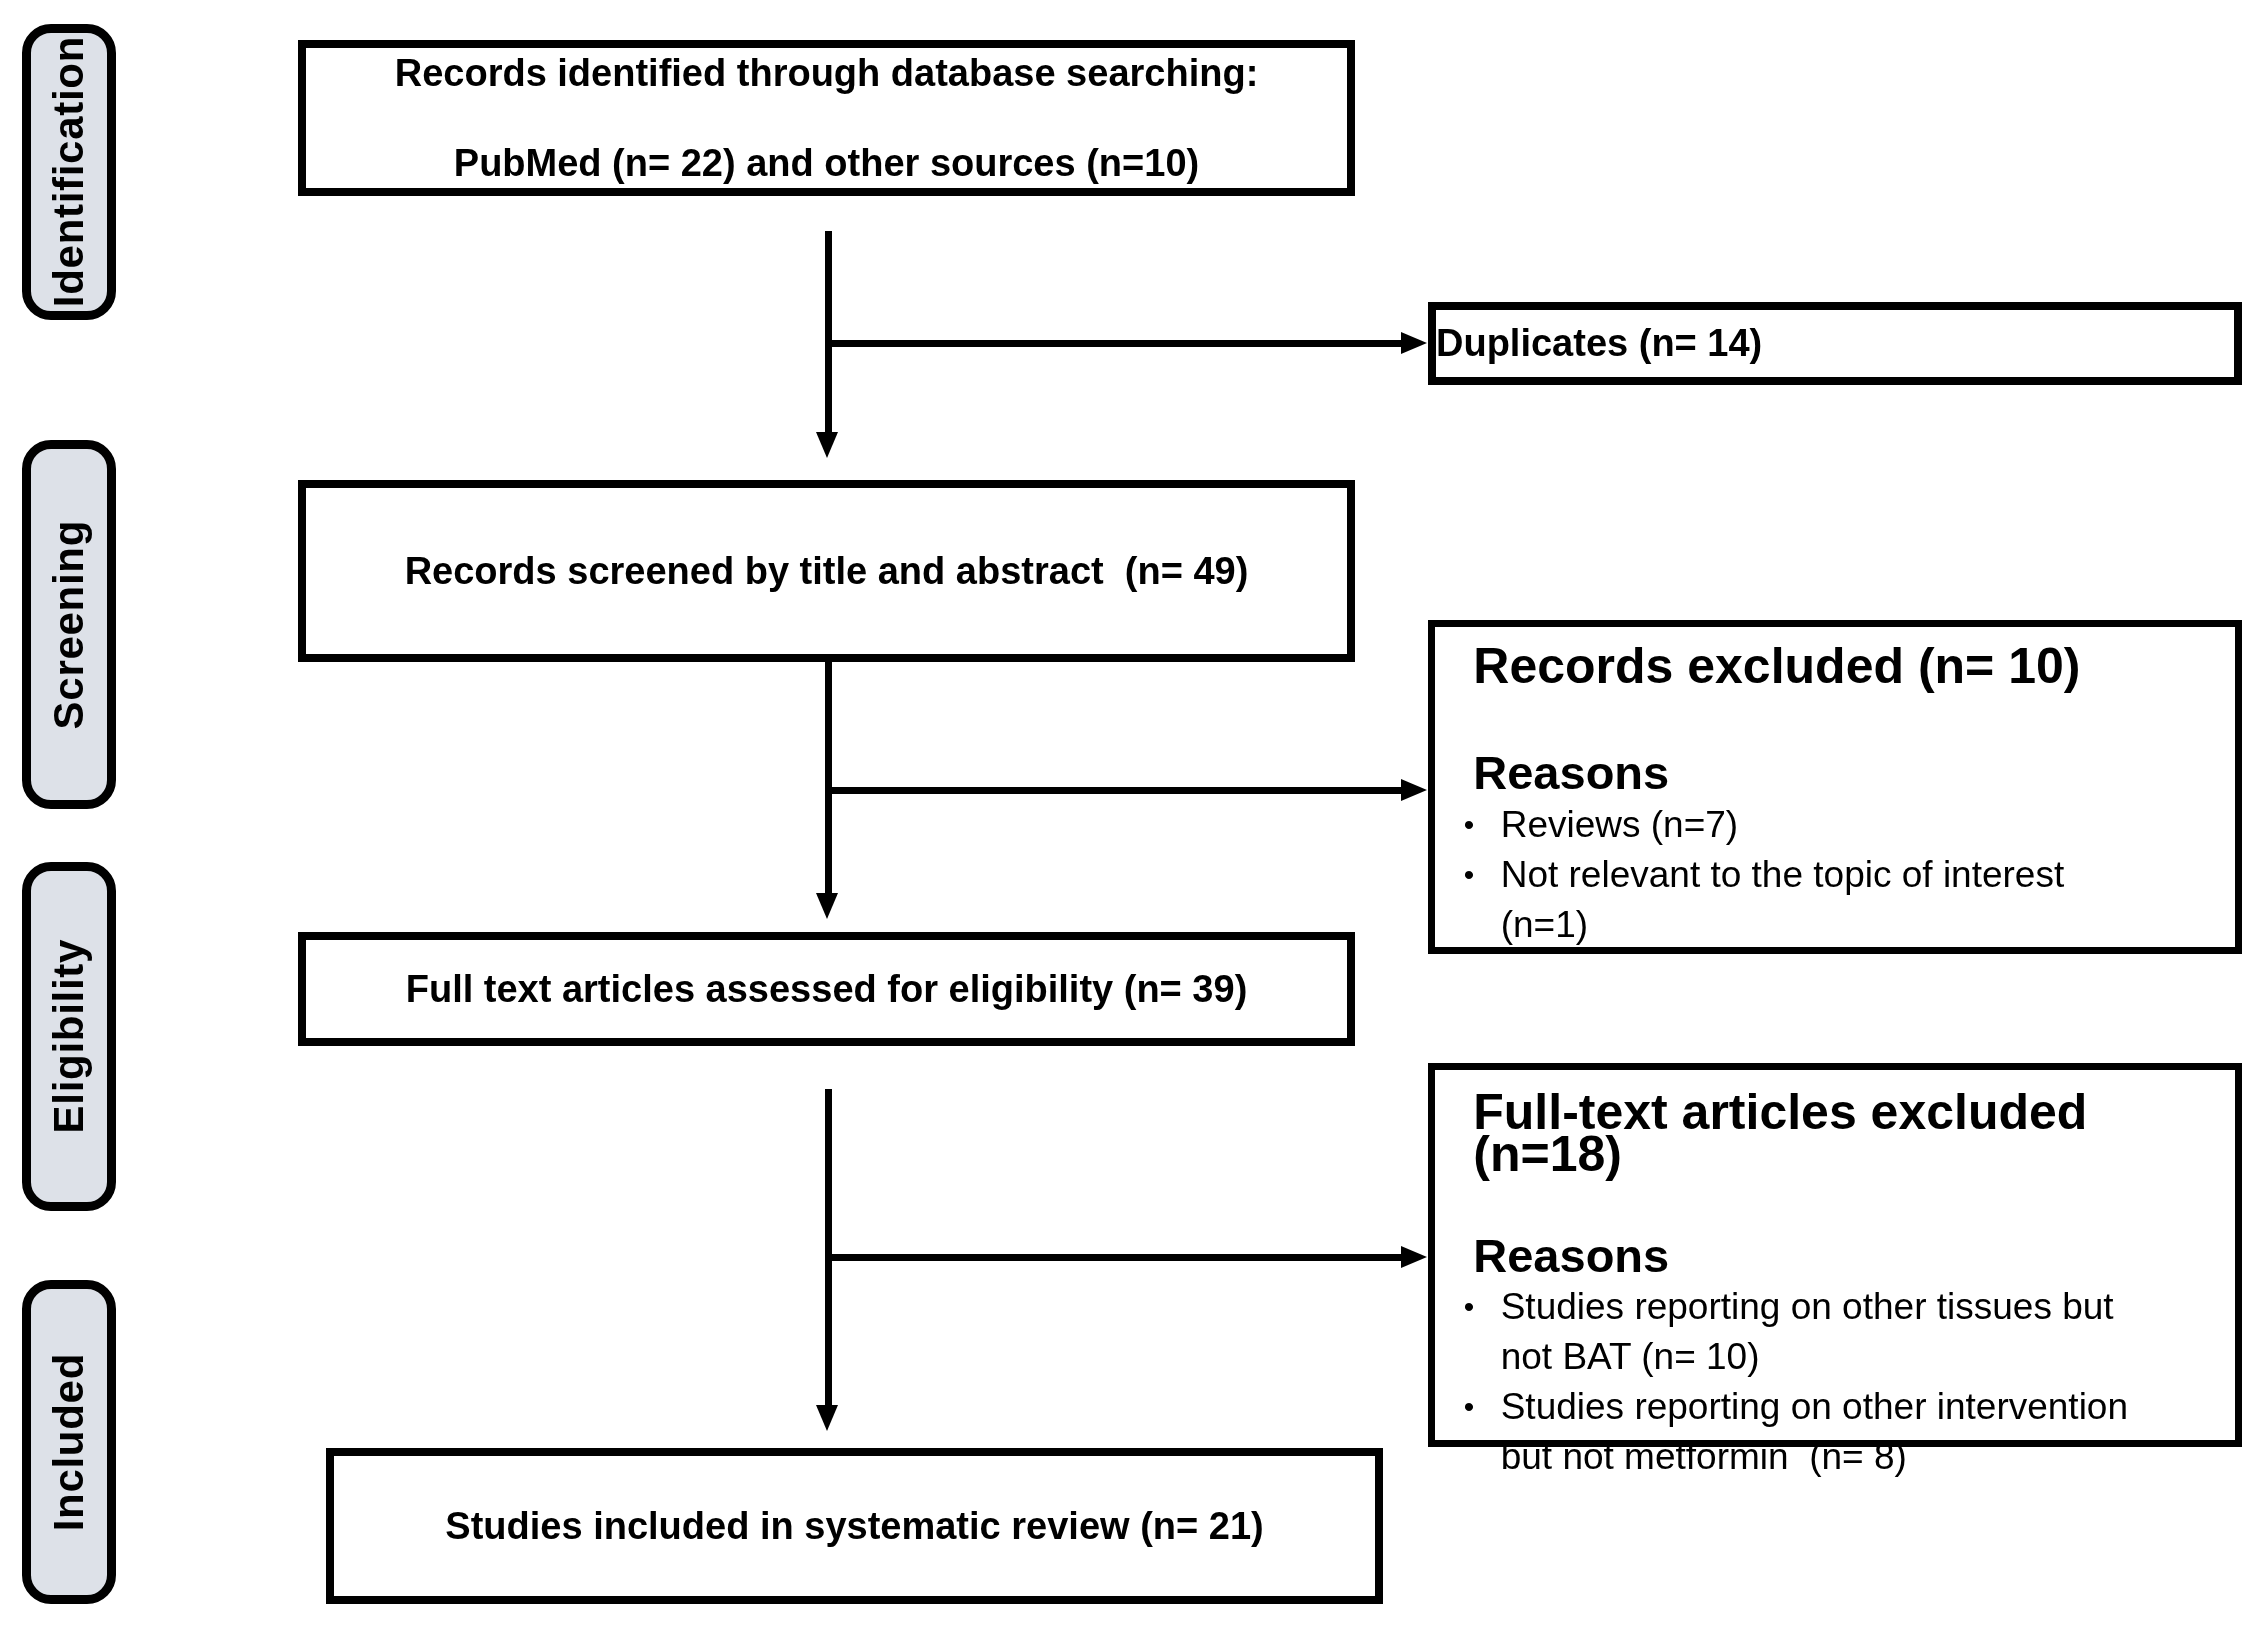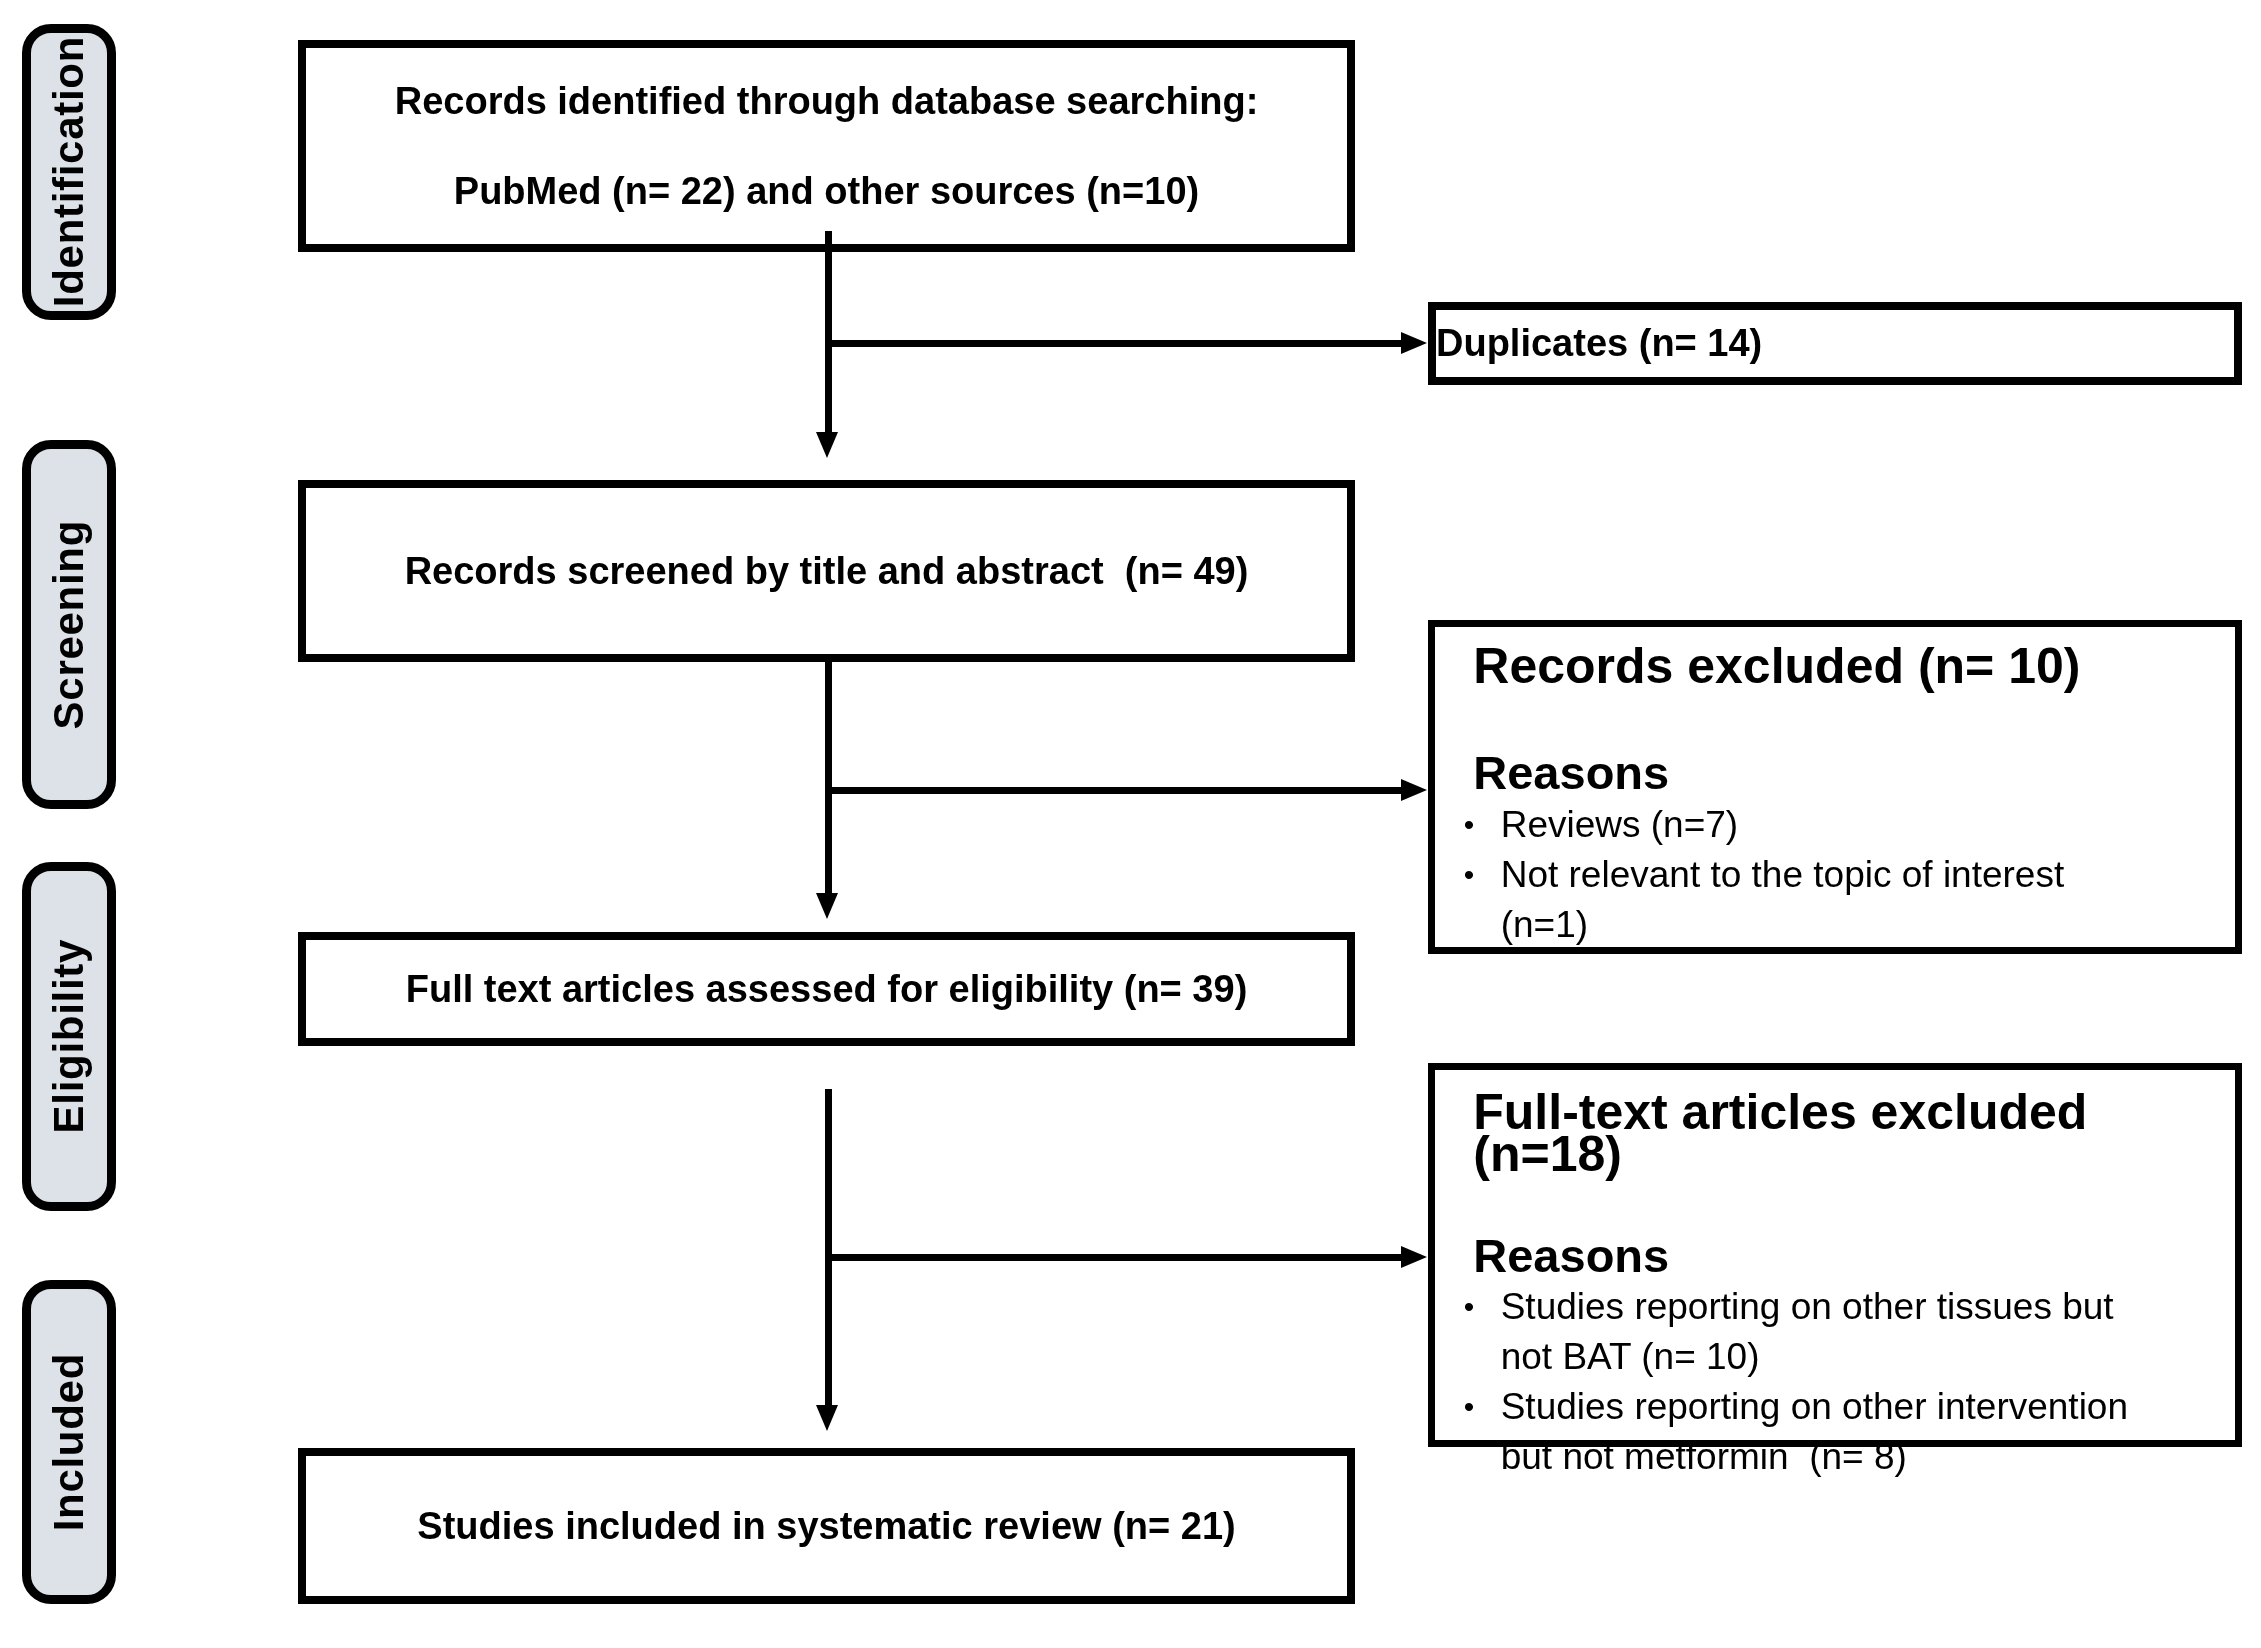--- a/index.html
+++ b/index.html
@@ -37,24 +37,24 @@
   .stage-included      { top:1280px; height:324px; }
 
   
   .main-box{
     position:absolute; left:298px; width:1057px;
     border:8.2px solid var(--ink); background:var(--bg);
     display:flex; flex-direction:column; align-items:center; justify-content:center;
     text-align:center; font-weight:bold; font-size:38px; line-height:42px;
     padding:0 20.5px;
   }
-  .box-identified{ top:40px;   height:212px; gap:48px; }
+  .box-identified{ top:40px;   height:156px; gap:48px; }
   .box-screened  { top:480px;  height:182px; }
   .box-assessed  { top:932px; height:114px; }
-  .box-included  { top:1448px; height:156px; }
+  .box-included  { top:1448px; height:156px;margin-left:28px; }
 
   
   .side-box{
     position:absolute; left:1428px; width:814px;
     border:7.5px solid var(--ink); background:var(--bg);
   }
   .box-duplicates{
     top:302px; height:83px; border-width:8.2px;
     display:flex; align-items:center; justify-content:flex-start;
     font-weight:bold; font-size:38px;

